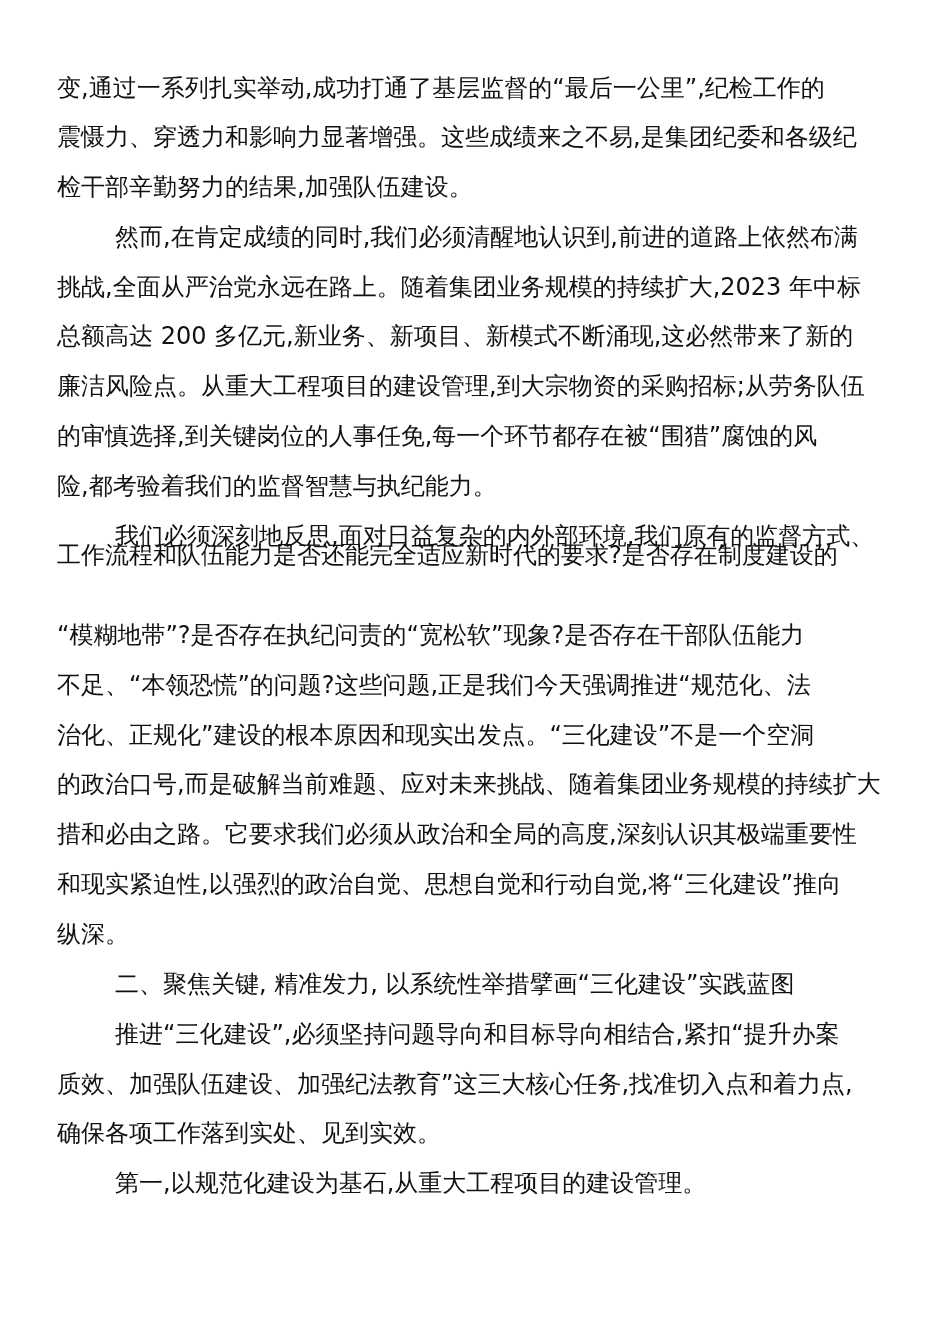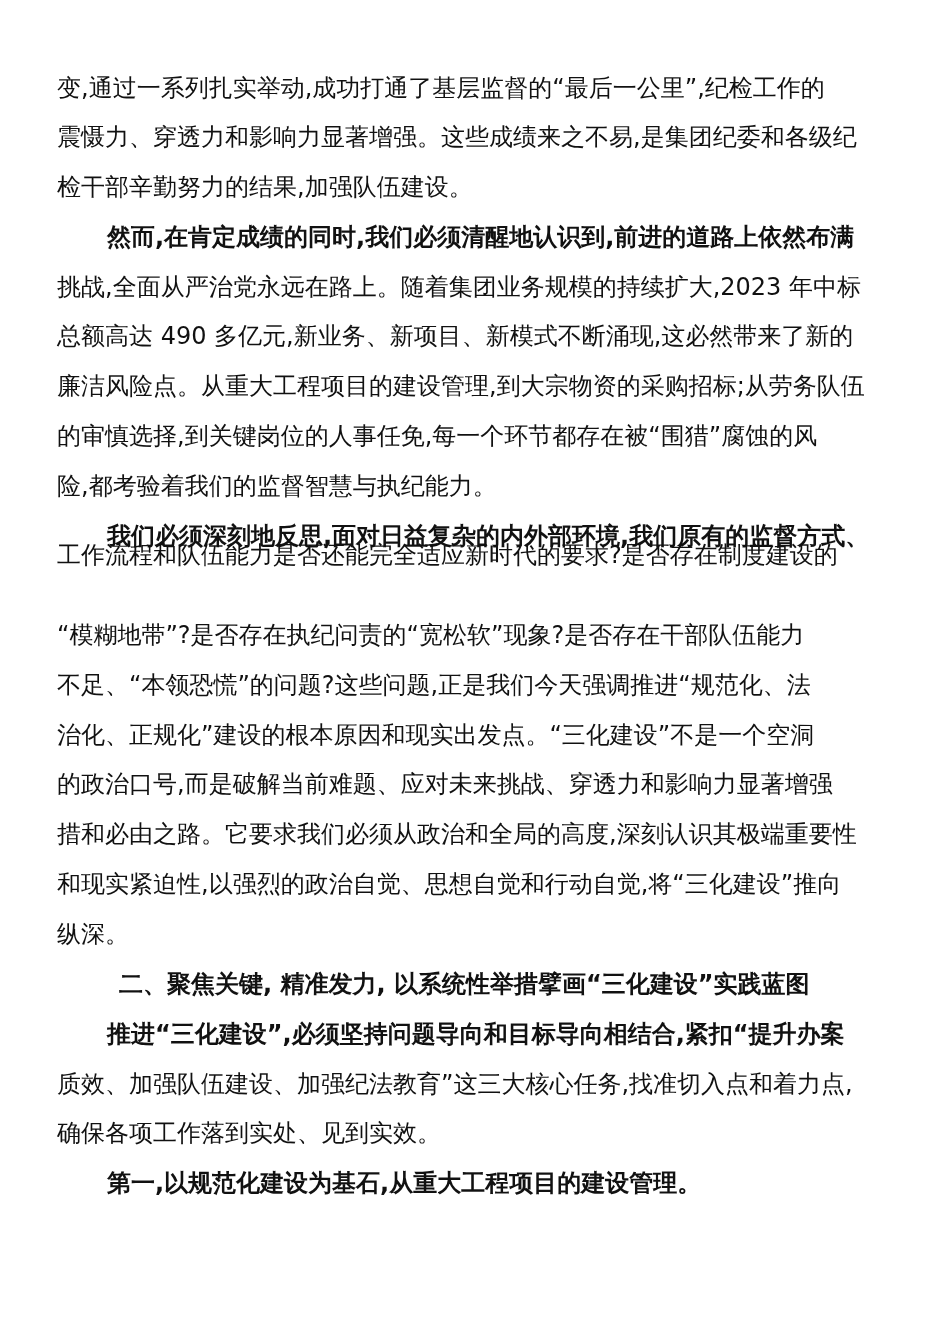--- a/index.html
+++ b/index.html
@@ -5,50 +5,50 @@
     html, body { margin: 0; padding: 0; }
     body {
       width: 950px; height: 1344px; background: #ffffff; position: relative; overflow: hidden;
       font-family: "DejaVu Sans", "Liberation Sans", sans-serif; color: #111111;
     }
     .page { position: absolute; left: 0; top: 0; width: 950px; height: 1092px; padding-left: 32px; }
     .line {
       position: absolute; left: 57px; width: 830px; height: 36px; line-height: 36px;
       font-size: 24px; white-space: nowrap; letter-spacing: 0px;
     }
-    .line.indent { left: 107px; width: 780px; font-weight: bold; }
-    .line.heading { letter-spacing: 0px; margin-left: 12px; }
+    .line.indent { left: 115px; width: 780px; }
+    .line.heading { letter-spacing: 0px; }
   </style>
 </head>
 <body>
 
 <div class="page">
 
   <div>
     <div class="line" style="top:70px">变,通过一系列扎实举动,成功打通了基层监督的“最后一公里”,纪检工作的</div>
     <div class="line" style="top:119px">震慑力、穿透力和影响力显著增强。这些成绩来之不易,是集团纪委和各级纪</div>
     <div class="line" style="top:169px">检干部辛勤努力的结果,加强队伍建设。</div>
   </div>
 
   <div>
     <div class="line indent" style="top:219px">然而,在肯定成绩的同时,我们必须清醒地认识到,前进的道路上依然布满</div>
     <div class="line" style="top:269px">挑战,全面从严治党永远在路上。随着集团业务规模的持续扩大,2023 年中标</div>
-    <div class="line" style="top:318px">总额高达 490 多亿元,新业务、新项目、新模式不断涌现,这必然带来了新的</div>
+    <div class="line" style="top:318px">总额高达 200 多亿元,新业务、新项目、新模式不断涌现,这必然带来了新的</div>
     <div class="line" style="top:368px">廉洁风险点。从重大工程项目的建设管理,到大宗物资的采购招标;从劳务队伍</div>
     <div class="line" style="top:418px">的审慎选择,到关键岗位的人事任免,每一个环节都存在被“围猎”腐蚀的风</div>
     <div class="line" style="top:468px">险,都考验着我们的监督智慧与执纪能力。</div>
   </div>
 
   <div>
     <div class="line indent" style="top:518px">我们必须深刻地反思,面对日益复杂的内外部环境,我们原有的监督方式、</div>
     <div class="line" style="top:537px">工作流程和队伍能力是否还能完全适应新时代的要求?是否存在制度建设的</div>
     <div class="line" style="top:617px">“模糊地带”?是否存在执纪问责的“宽松软”现象?是否存在干部队伍能力</div>
     <div class="line" style="top:667px">不足、“本领恐慌”的问题?这些问题,正是我们今天强调推进“规范化、法</div>
     <div class="line" style="top:717px">治化、正规化”建设的根本原因和现实出发点。“三化建设”不是一个空洞</div>
-    <div class="line" style="top:766px">的政治口号,而是破解当前难题、应对未来挑战、穿透力和影响力显著增强</div>
+    <div class="line" style="top:766px">的政治口号,而是破解当前难题、应对未来挑战、随着集团业务规模的持续扩大</div>
     <div class="line" style="top:816px">措和必由之路。它要求我们必须从政治和全局的高度,深刻认识其极端重要性</div>
     <div class="line" style="top:866px">和现实紧迫性,以强烈的政治自觉、思想自觉和行动自觉,将“三化建设”推向</div>
     <div class="line" style="top:916px">纵深。</div>
   </div>
 
   <div>
     <div class="line indent heading" style="top:966px">二、聚焦关键, 精准发力, 以系统性举措擘画“三化建设”实践蓝图</div>
   </div>
 
   <div>

